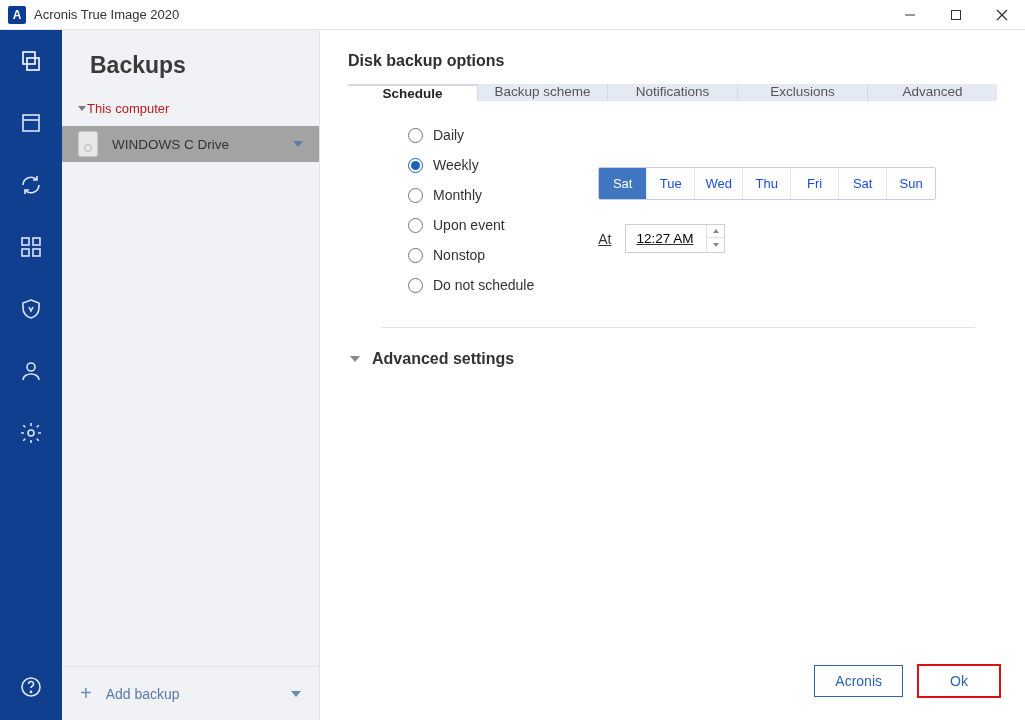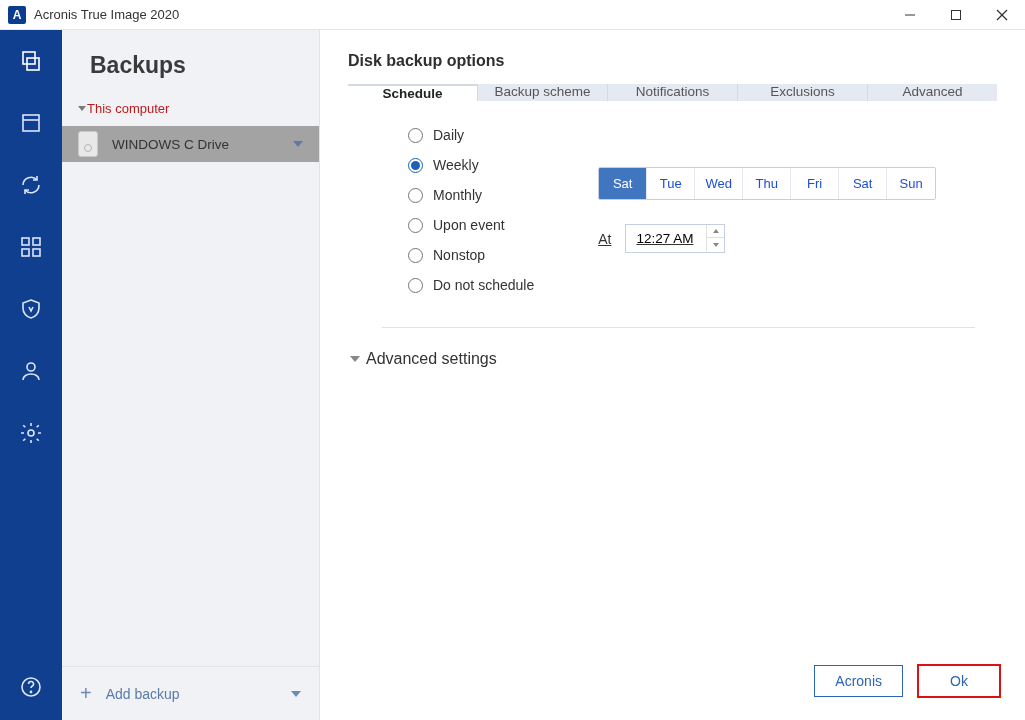--- a/index.html
+++ b/index.html
@@ -65,21 +65,21 @@
 .timebox input { border:none; padding:6px 10px; width:80px; font-size:13.5px; outline:none; }
 .spin { display:flex; flex-direction:column; }
 .spin .sbtn { width:18px; height:13px; display:flex; align-items:center; justify-content:center; border-left:1px solid #e0e0e0;}
 .spin .sbtn:first-child{border-bottom:1px solid #e0e0e0;}
 .spin .sbtn .tri{width:0;height:0;border-left:3px solid transparent;border-right:3px solid transparent;}
 .spin .sbtn .up{border-bottom:4px solid #888;}
 .spin .sbtn .dn{border-top:4px solid #888;}
 
 .hr { height:1px; background:#e2e2e2; margin: 34px 50px 22px 62px; }
 
-.adv { display:flex; align-items:center; gap:6px; padding-left:30px; font-size:16px; font-weight:400; color:#333; }
+.adv { display:flex; align-items:center; gap:12px; padding-left:30px; font-size:16px; font-weight:700; color:#333; }
 .adv .caret { color:#888; }
 
 
 .footer { margin-top:auto; display:flex; justify-content:flex-end; align-items:center; gap:14px; padding: 0 24px 22px 0; }
 .btn { min-width:84px; padding:7px 20px; font-size:14px; text-align:center; cursor:pointer; }
 .btn-cancel { border:1.5px solid #2b64b3; color:#2b64b3; background:#fff; }
 .btn-ok { border:2px solid #d11; color:#2b64b3; background:#fff; }
 
 .chev-down { display:inline-block; width:0;height:0;border-left:5px solid transparent;border-right:5px solid transparent;border-top:6px solid currentColor; }
 </style>

